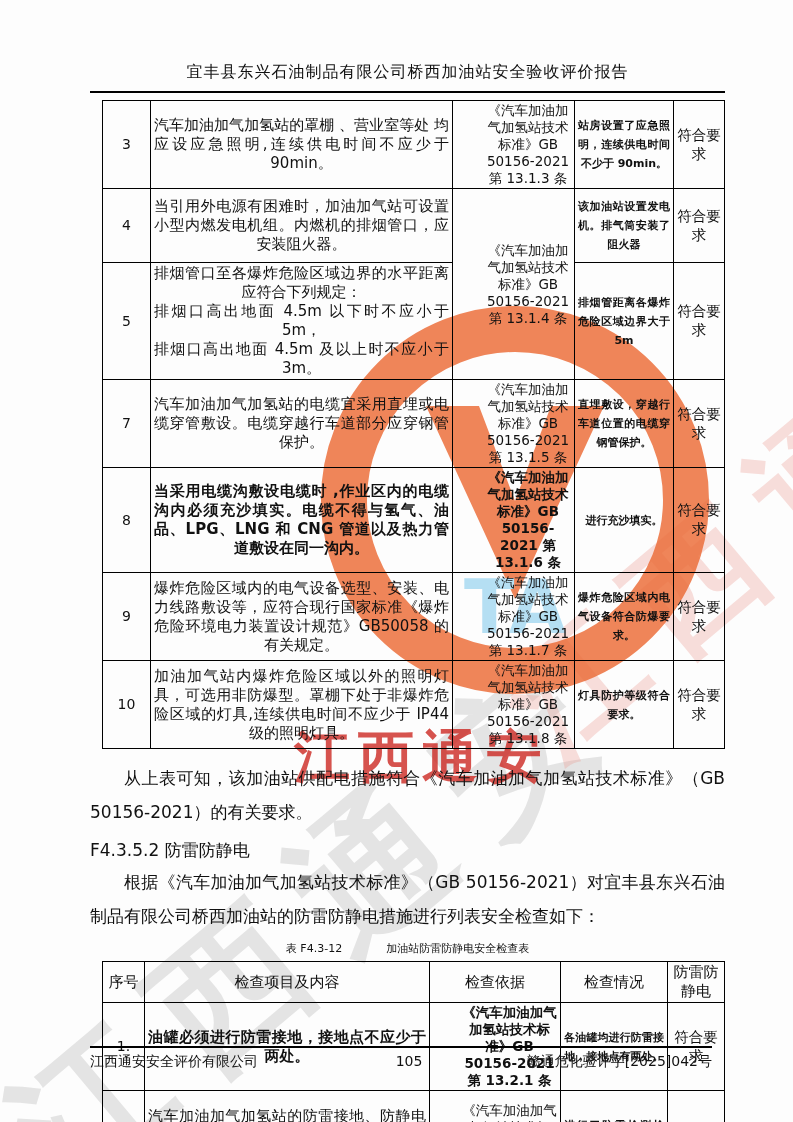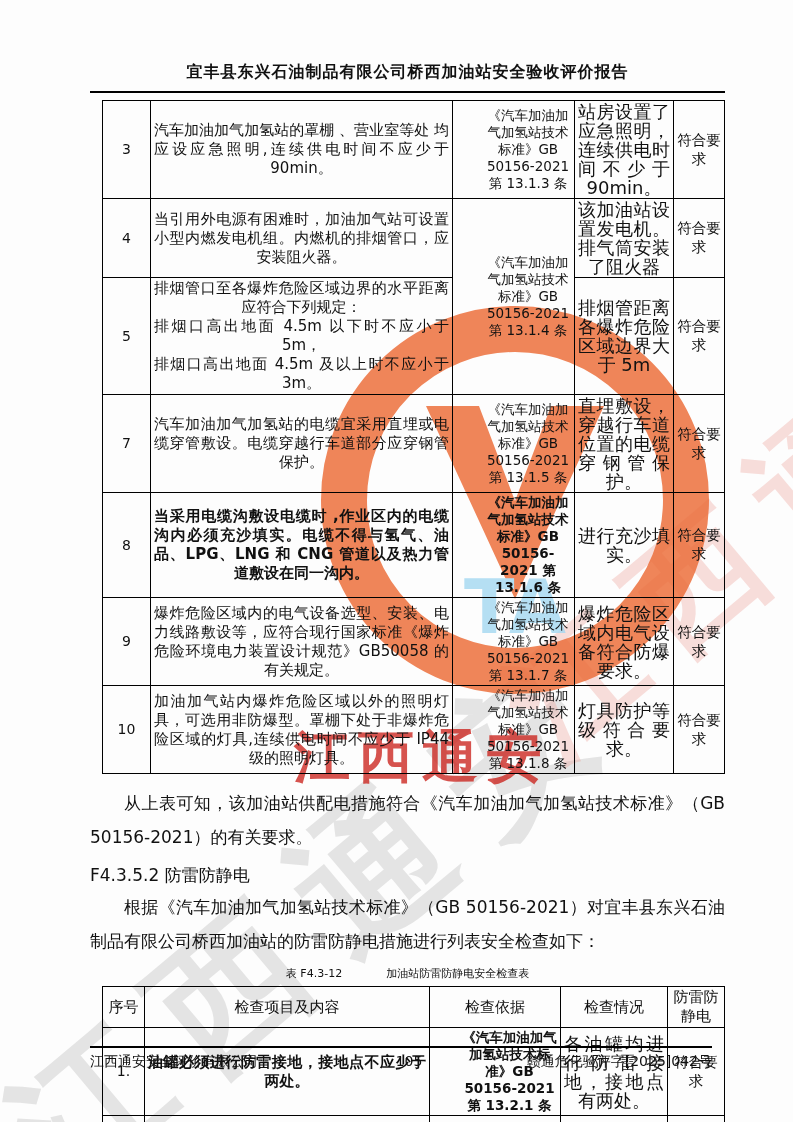--- a/index.html
+++ b/index.html
@@ -26,31 +26,31 @@
     color:rgba(160,160,160,.26);transform:rotate(-40deg);
   }
   .wm-diag-right{
     left:470px;top:660px;font-size:130px;letter-spacing:30px;
     color:rgba(235,150,140,.30);transform:rotate(-40deg);
   }
   
   .content{position:relative;z-index:1;padding:0 68px 0 90px;}
   .doc-header{
     margin-top:62px;text-align:center;
-    font-size:16px;font-weight:700;letter-spacing:1px;
+    font-size:16px;font-weight:400;letter-spacing:1px;
     padding-bottom:8px;border-bottom:2px solid #000;
   }
   table{border-collapse:collapse;table-layout:fixed;margin-left:12px;width:622px;}
   td,th{border:1.5px solid #000;vertical-align:middle;padding:1px 3px;overflow:hidden;}
   .t1{margin-top:7px;font-size:15px;line-height:19px;}
   .t2{font-size:15px;line-height:19px;}
   .cell-no{text-align:center;font-size:14px;}
   .cell-item{text-align:justify;text-align-last:center;white-space:pre-line;}
   .cell-basis{text-align:center;font-size:13.5px;line-height:17px;padding-left:32px;}
-  .cell-sit{text-align:justify;text-align-last:center;font-size:18px;}
+  .cell-sit{text-align:justify;text-align-last:center;font-size:11px;font-weight:bold;}
   .cell-res{text-align:center;font-size:14.5px;}
   .bold{font-weight:700;}
   .t1 tr:nth-child(1){height:70px;}
   .t1 tr:nth-child(2){height:74px;}
   .t1 tr:nth-child(3){height:72px;}
   .t1 tr:nth-child(4){height:70px;}
   .t1 tr:nth-child(5){height:72px;}
   .t1 tr:nth-child(6){height:72px;}
   .t1 tr:nth-child(7){height:82px;}
   .t2 tr:nth-child(1){height:40px;}

